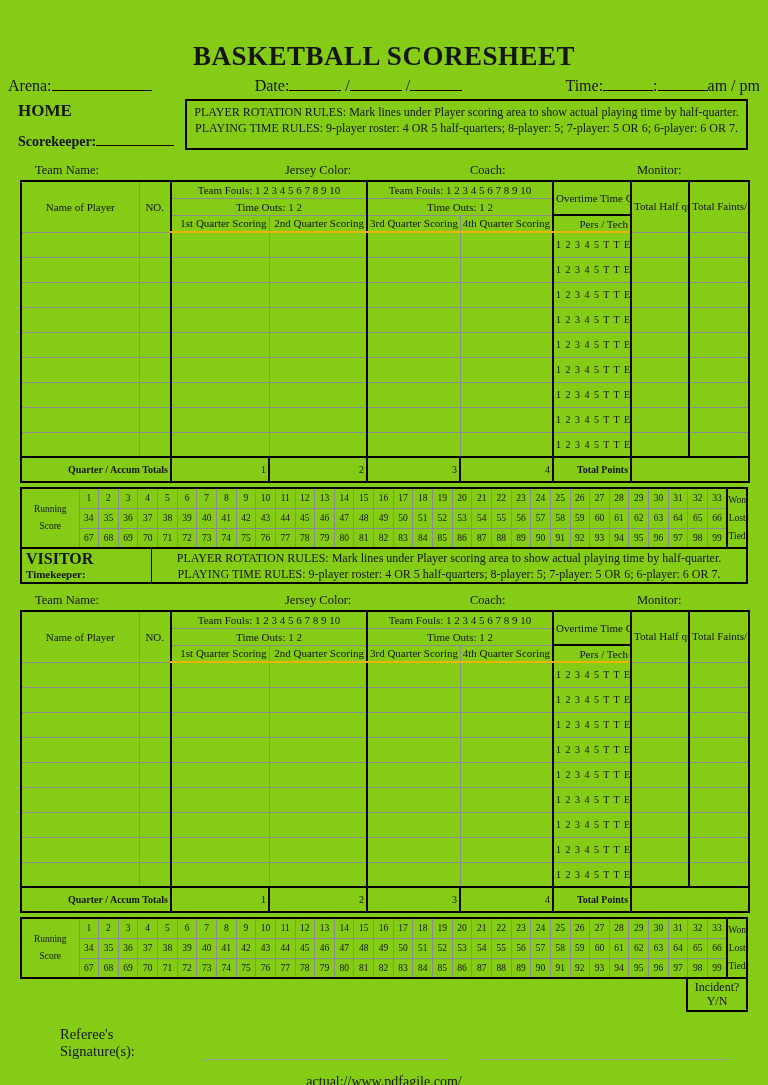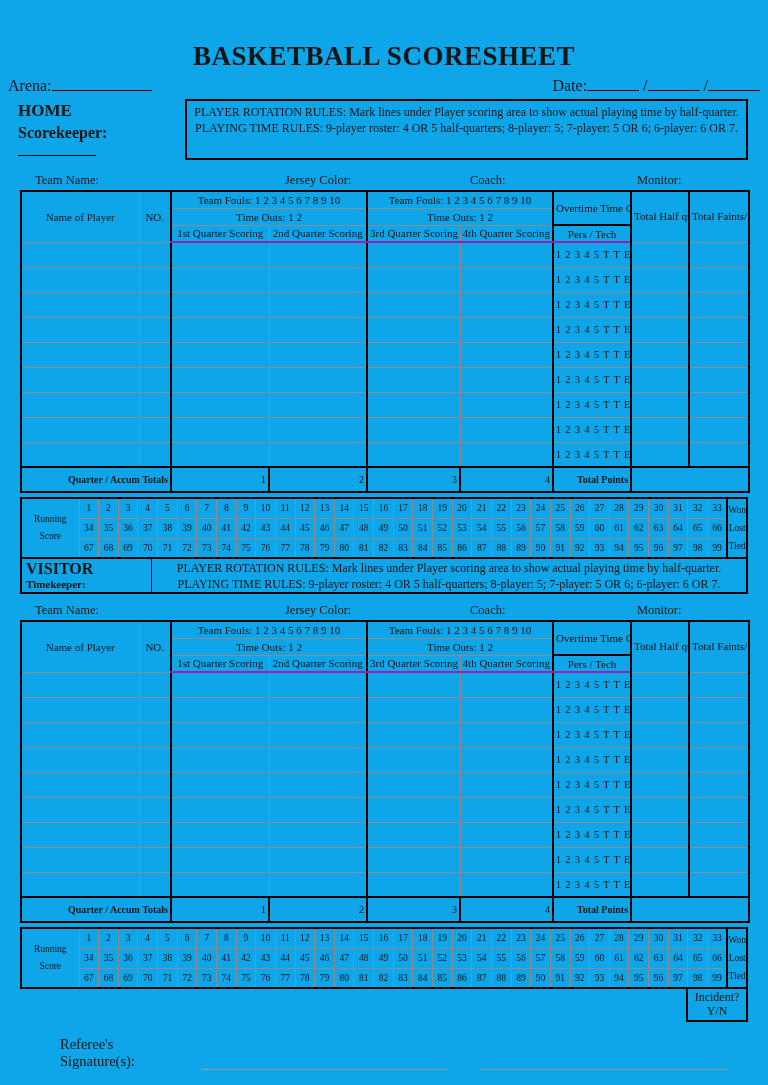--- a/index.html
+++ b/index.html
@@ -1,53 +1,53 @@
 <!DOCTYPE html>
 <html><head>
 <meta charset="utf-8">
 <style>
   :root{
     --ink:#151515;
     --gray:#8c8c8c;
   }
   *{box-sizing:border-box; margin:0; padding:0;}
   body{background:#ffffff; font-family:"Liberation Serif","DejaVu Serif",serif; color:var(--ink);}
-  .page{width:768px; height:1085px; background:#0ea5e9; padding-top:42px; overflow:hidden; position:relative;}
+  .page{width:768px; height:1085px; background:#84cc16; padding-top:42px; overflow:hidden; position:relative;}
   .page-title{text-align:center; font-size:27px; font-weight:bold; letter-spacing:.5px; line-height:28px;}
 
   
   .topline{display:flex; justify-content:space-between; align-items:flex-end; margin:7px 8px 0 8px; font-size:16px;}
   .bl{display:inline-block; border-bottom:1.5px solid #000; height:14px; vertical-align:baseline;}
   .bl.w100{width:100px;} .bl.w52{width:52px;} .bl.w50{width:50px;} .bl.w78{width:78px;}
   .fieldgrp{white-space:nowrap;}
 
   
   .head-row{display:flex; align-items:stretch; margin:4px 20px 0 18px;}
   .head-left{width:167px; padding-top:2px;}
   .team-word{font-size:17px; font-weight:bold;}
-  .official{font-size:16px; font-weight:bold; margin-top:3px;}
+  .official{font-size:14px; font-weight:bold; margin-top:11px;}
   .rules-box{flex:1; border:2.5px solid #000; text-align:center; font-size:12px; line-height:16px; padding:3px 6px;}
 
   .team-info{display:flex; margin:13px 20px 0 20px; font-size:12.5px;}
   .ti1{width:250px; padding-left:15px;}
   .ti2{width:185px; padding-left:15px;}
   .ti3{width:167px; padding-left:15px;}
   .ti4{flex:1; padding-left:15px;}
 
   
   .score-table{border-collapse:collapse; border:2.5px solid #000; table-layout:fixed; width:728px; margin:2px 20px 0 20px;}
   .score-table th,.score-table td{border:1px solid var(--gray); padding:0 2px; overflow:hidden;}
   .score-table th{font-weight:normal; font-size:11px; text-align:center; height:17px; white-space:nowrap;}
   .th-name,.th-no{font-weight:bold; font-size:12px;}
   .th-qtr{font-size:10.5px;}
   .th-ot{border:2px solid #000 !important; font-weight:bold; white-space:pre-line; font-size:11.5px; line-height:14px;}
   .th-half,.th-faints{font-weight:bold; white-space:pre-line; font-size:11.5px; line-height:13px;}
   .th-pers{text-align:left; padding-left:4px;}
   .tl{border-left:2px solid #000 !important;}
-  .score-table thead tr.hdr3 th{border-bottom:2px solid #a21caf;}
+  .score-table thead tr.hdr3 th{border-bottom:2px solid #eab308;text-align:right;}
   .score-table tbody td{height:25px; font-size:10px;}
   .cell-pers{text-align:center; letter-spacing:1px; white-space:nowrap; border-left:2px solid #000 !important; border-right:2px solid #000 !important;}
   .totals td{border:2px solid #000 !important; height:25px; font-size:12px; text-align:right; padding-left:6px; white-space:nowrap;}
   .totals .bold{font-weight:bold;}
 
   
   .running-table{border-collapse:collapse; border:2.5px solid #000; table-layout:fixed; width:728px; margin:4px 20px 0 20px;}
   .running-table td{border:1px solid var(--gray); font-size:9.5px; text-align:center; height:20px; padding:0; overflow:hidden;}
   .rs-label{font-size:12.5px; white-space:pre-line; line-height:17px;}
   .wlt{font-size:11px; white-space:pre-line; line-height:18px; border-left:2px solid #000 !important;}
@@ -72,20 +72,21 @@
 </head>
 <body>
 
 <div class="page">
 
   <div class="page-title">BASKETBALL SCORESHEET</div>
 
   <div class="topline">
     <span class="fieldgrp"><span>Arena:</span><span class="bl w100"></span></span>
     <span class="fieldgrp"><span>Date:</span><span class="bl w52"></span> <span>/</span><span class="bl w52"></span> <span>/</span><span class="bl w52"></span></span>
+    <span class="fieldgrp"><span>Time:</span><span class="bl w50"></span><span>:</span><span class="bl w50"></span><span>am / pm</span></span>
   </div>
 
   <div class="head-row">
     <div class="head-left">
       <div class="team-word">HOME</div>
       <div class="official"><span>Scorekeeper:</span><span class="bl w78"></span></div>
     </div>
     <div class="rules-box">
       <div>PLAYER ROTATION RULES: Mark lines under Player scoring area to show actual playing time by half-quarter.</div>
       <div>PLAYING TIME RULES: 9-player roster:  4 OR 5 half-quarters;  8-player: 5;  7-player: 5 OR 6;  6-player: 6 OR 7.</div>

